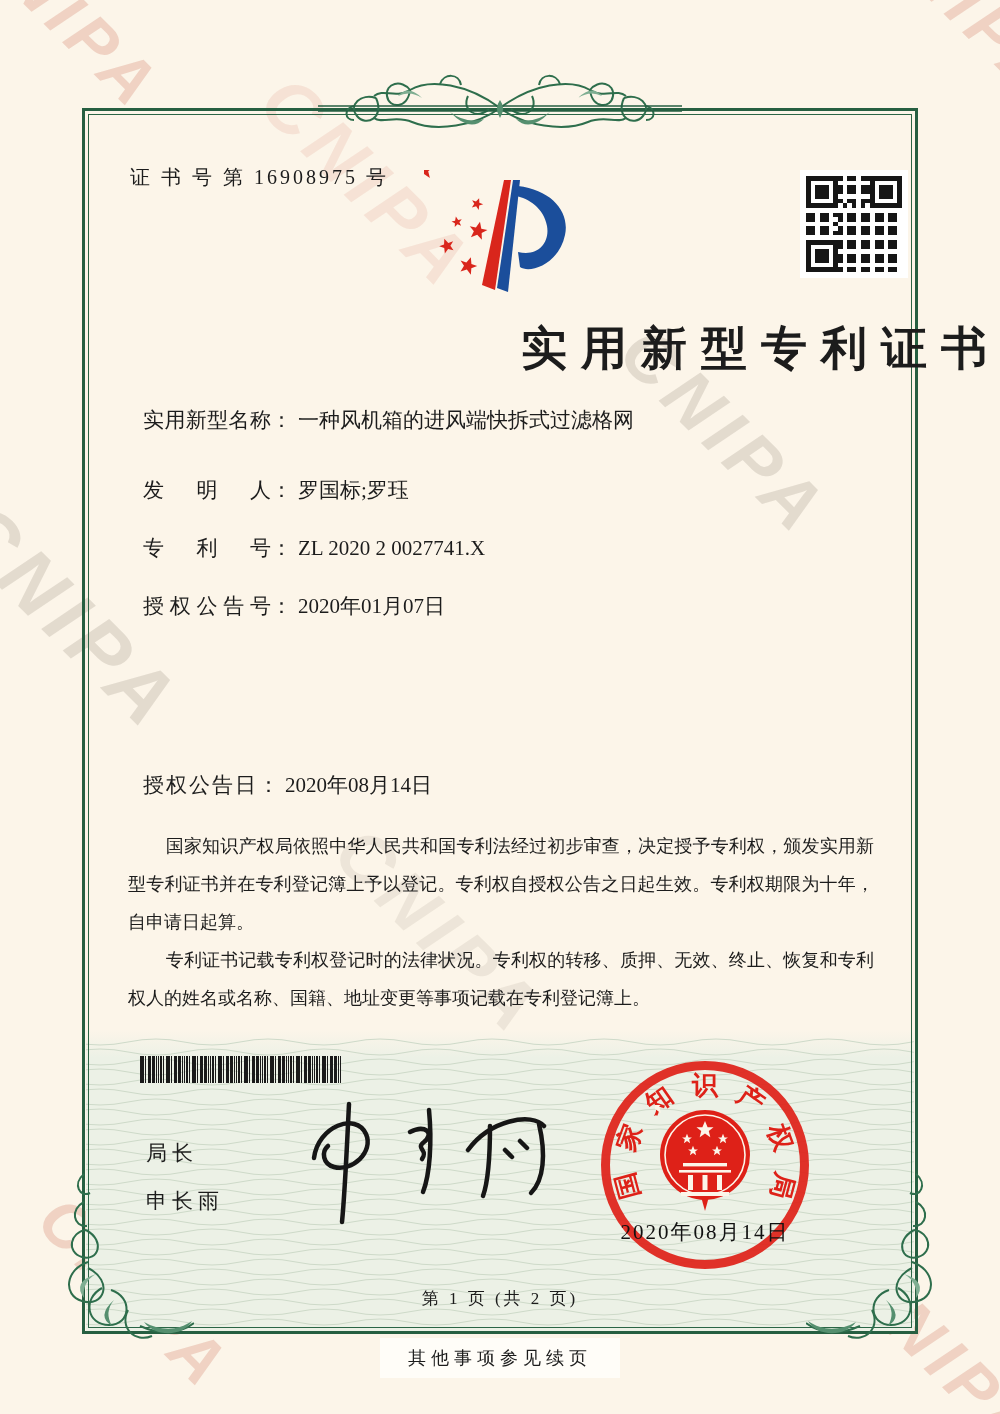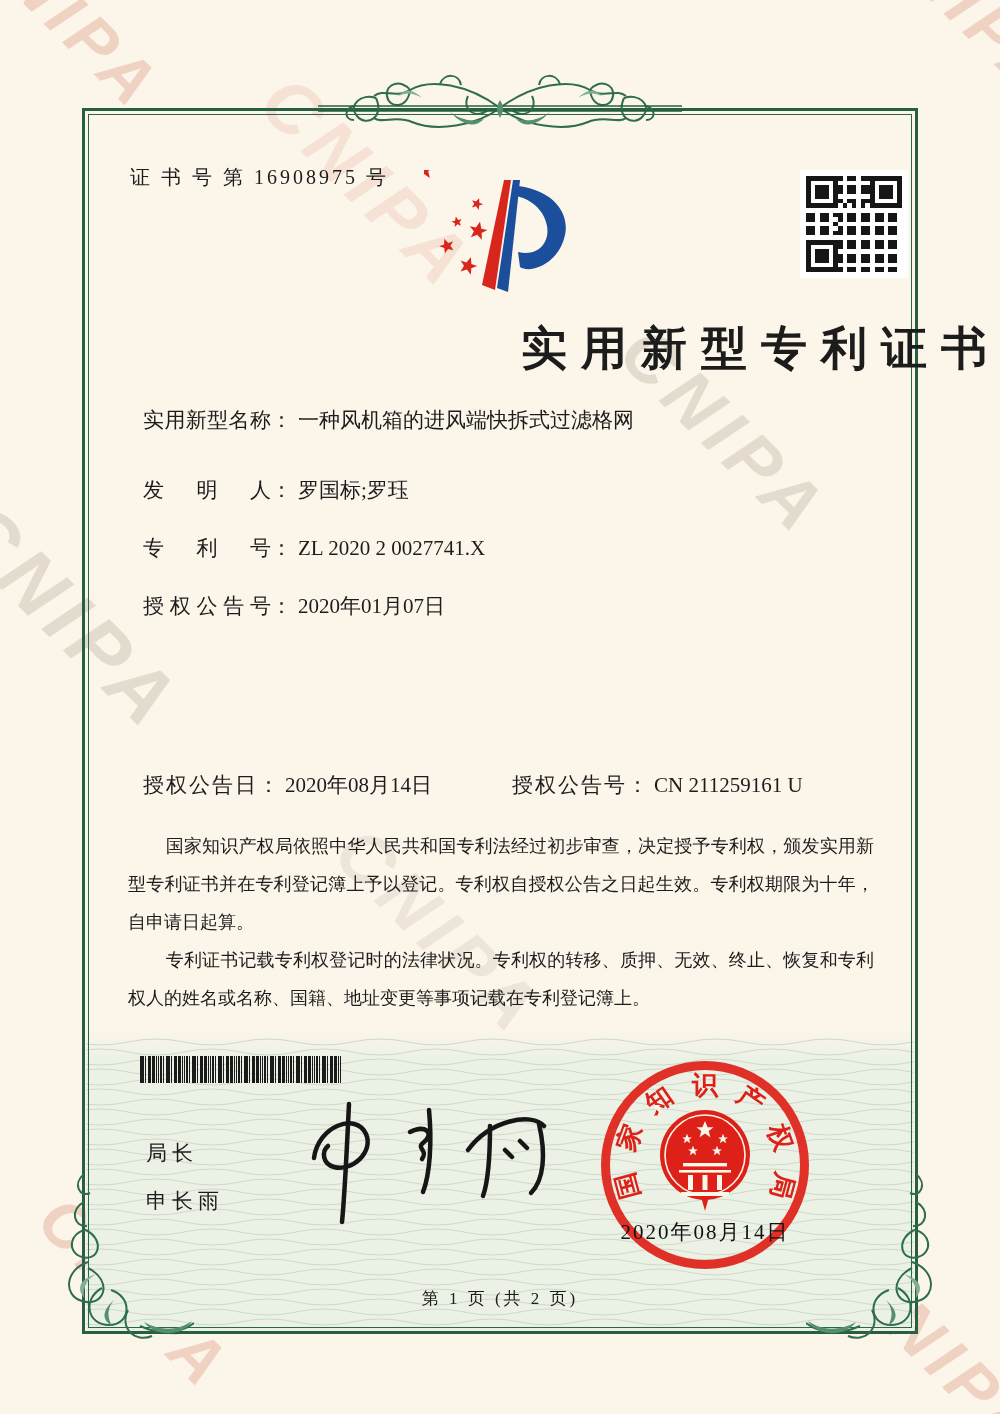--- a/index.html
+++ b/index.html
@@ -618,23 +618,20 @@
   <div class="row" style="top:534px;">
     <span class="lbl">专利号</span><span class="col">：</span><span>ZL 2020 2 0027741.X</span>
   </div>
   <div class="row" style="top:592px;">
     <span class="lbl">授权公告号</span><span class="col">：</span><span>2020年01月07日</span>
   </div>
 
   <div class="row grant" style="top:771px;">
     <span class="lbl2">授权公告日</span><span class="col">：</span><span>2020年08月14日</span>
   </div>
-  <div class="row grant" style="top:771px;left:512px;">
-    <span class="lbl2">授权公告号</span><span class="col">：</span><span>CN 211259161 U</span>
-  </div>
 
   <div class="body-text">
     <p>国家知识产权局依照中华人民共和国专利法经过初步审查，决定授予专利权，颁发实用新型专利证书并在专利登记簿上予以登记。专利权自授权公告之日起生效。专利权期限为十年，自申请日起算。</p>
     <p>专利证书记载专利权登记时的法律状况。专利权的转移、质押、无效、终止、恢复和专利权人的姓名或名称、国籍、地址变更等事项记载在专利登记簿上。</p>
   </div>
 
   <div class="barcode">
       <span style="width: 4px; margin-right: 1px;"></span>
       <span style="width: 1px; margin-right: 2px;"></span>
       <span style="width: 3px; margin-right: 1px;"></span>
@@ -738,14 +735,15 @@
       <rect x="24" y="65" width="52" height="2.6" fill="#fcf5e9"></rect>
       <rect x="33" y="70" width="5" height="15" fill="#fcf5e9"></rect>
       <rect x="47.5" y="70" width="5" height="15" fill="#fcf5e9"></rect>
       <rect x="62" y="70" width="5" height="15" fill="#fcf5e9"></rect>
       <rect x="26" y="87" width="48" height="4" fill="#fcf5e9"></rect>
     </svg>
     <div class="seal-date">2020年08月14日</div>
   </div>
 
   <div class="footer-page">第 1 页 (共 2 页)</div>
+  <div class="note-box">其他事项参见续页</div>
 
 </div>
 
 </body></html>

